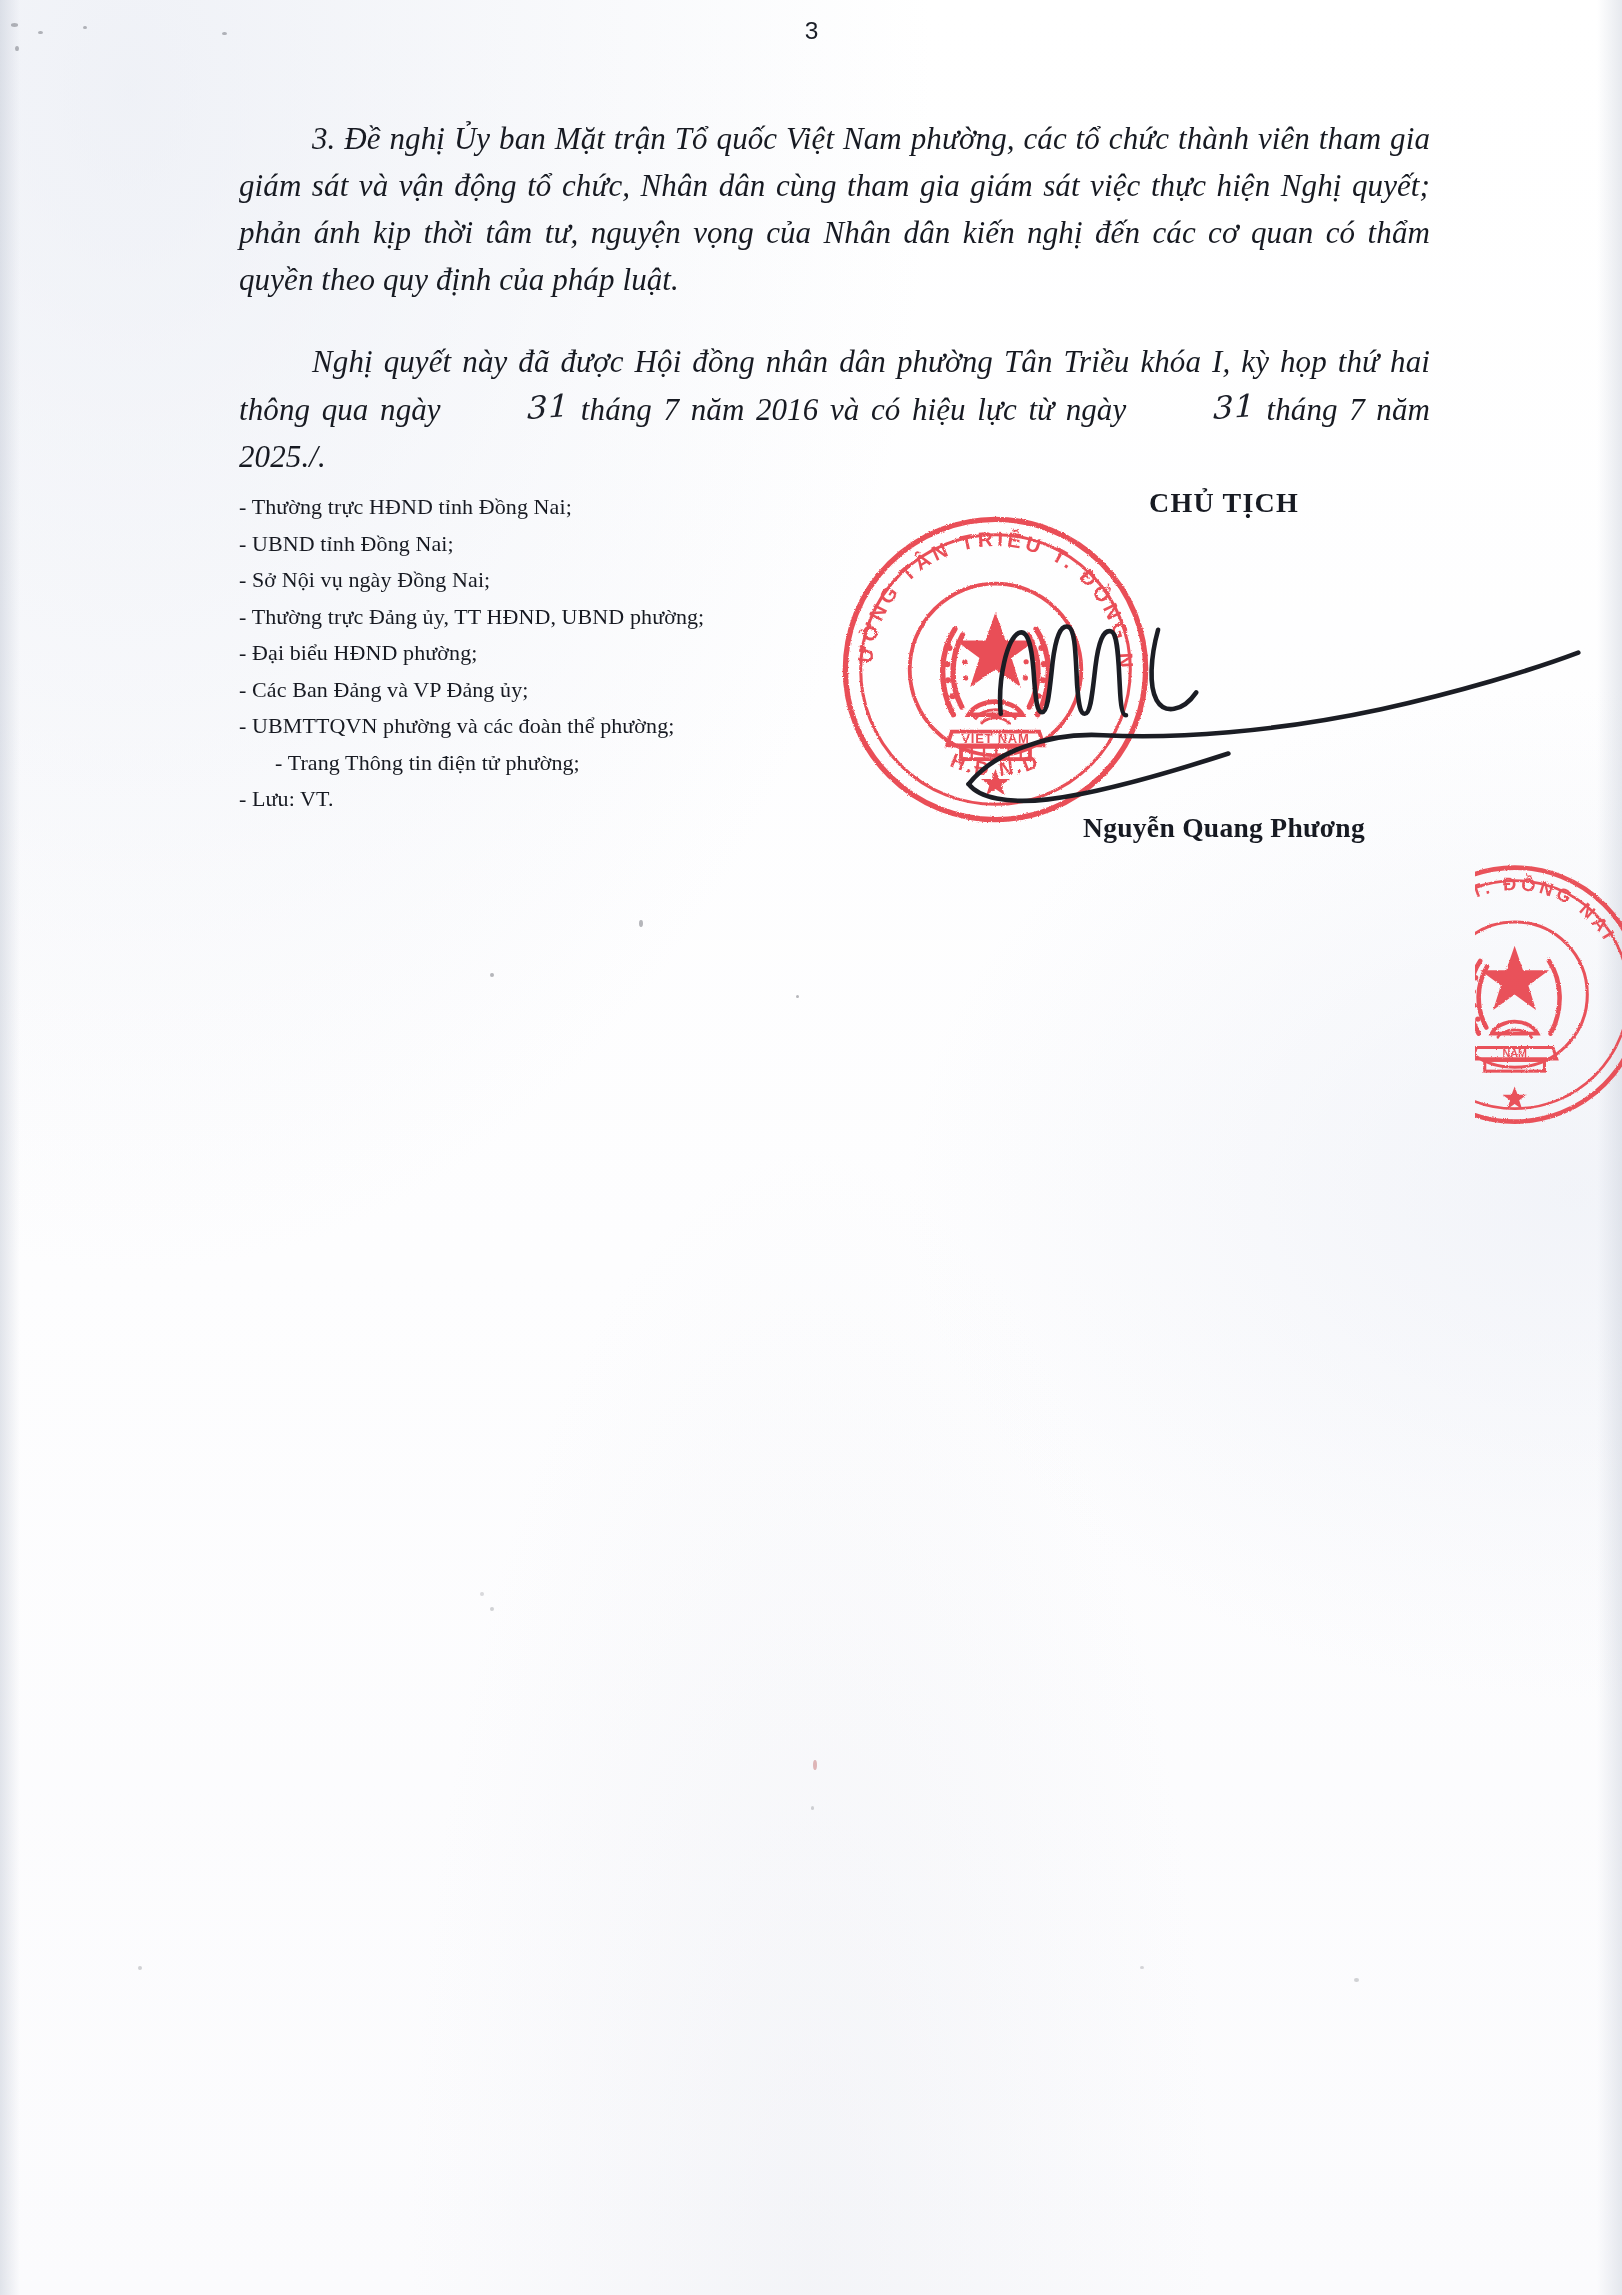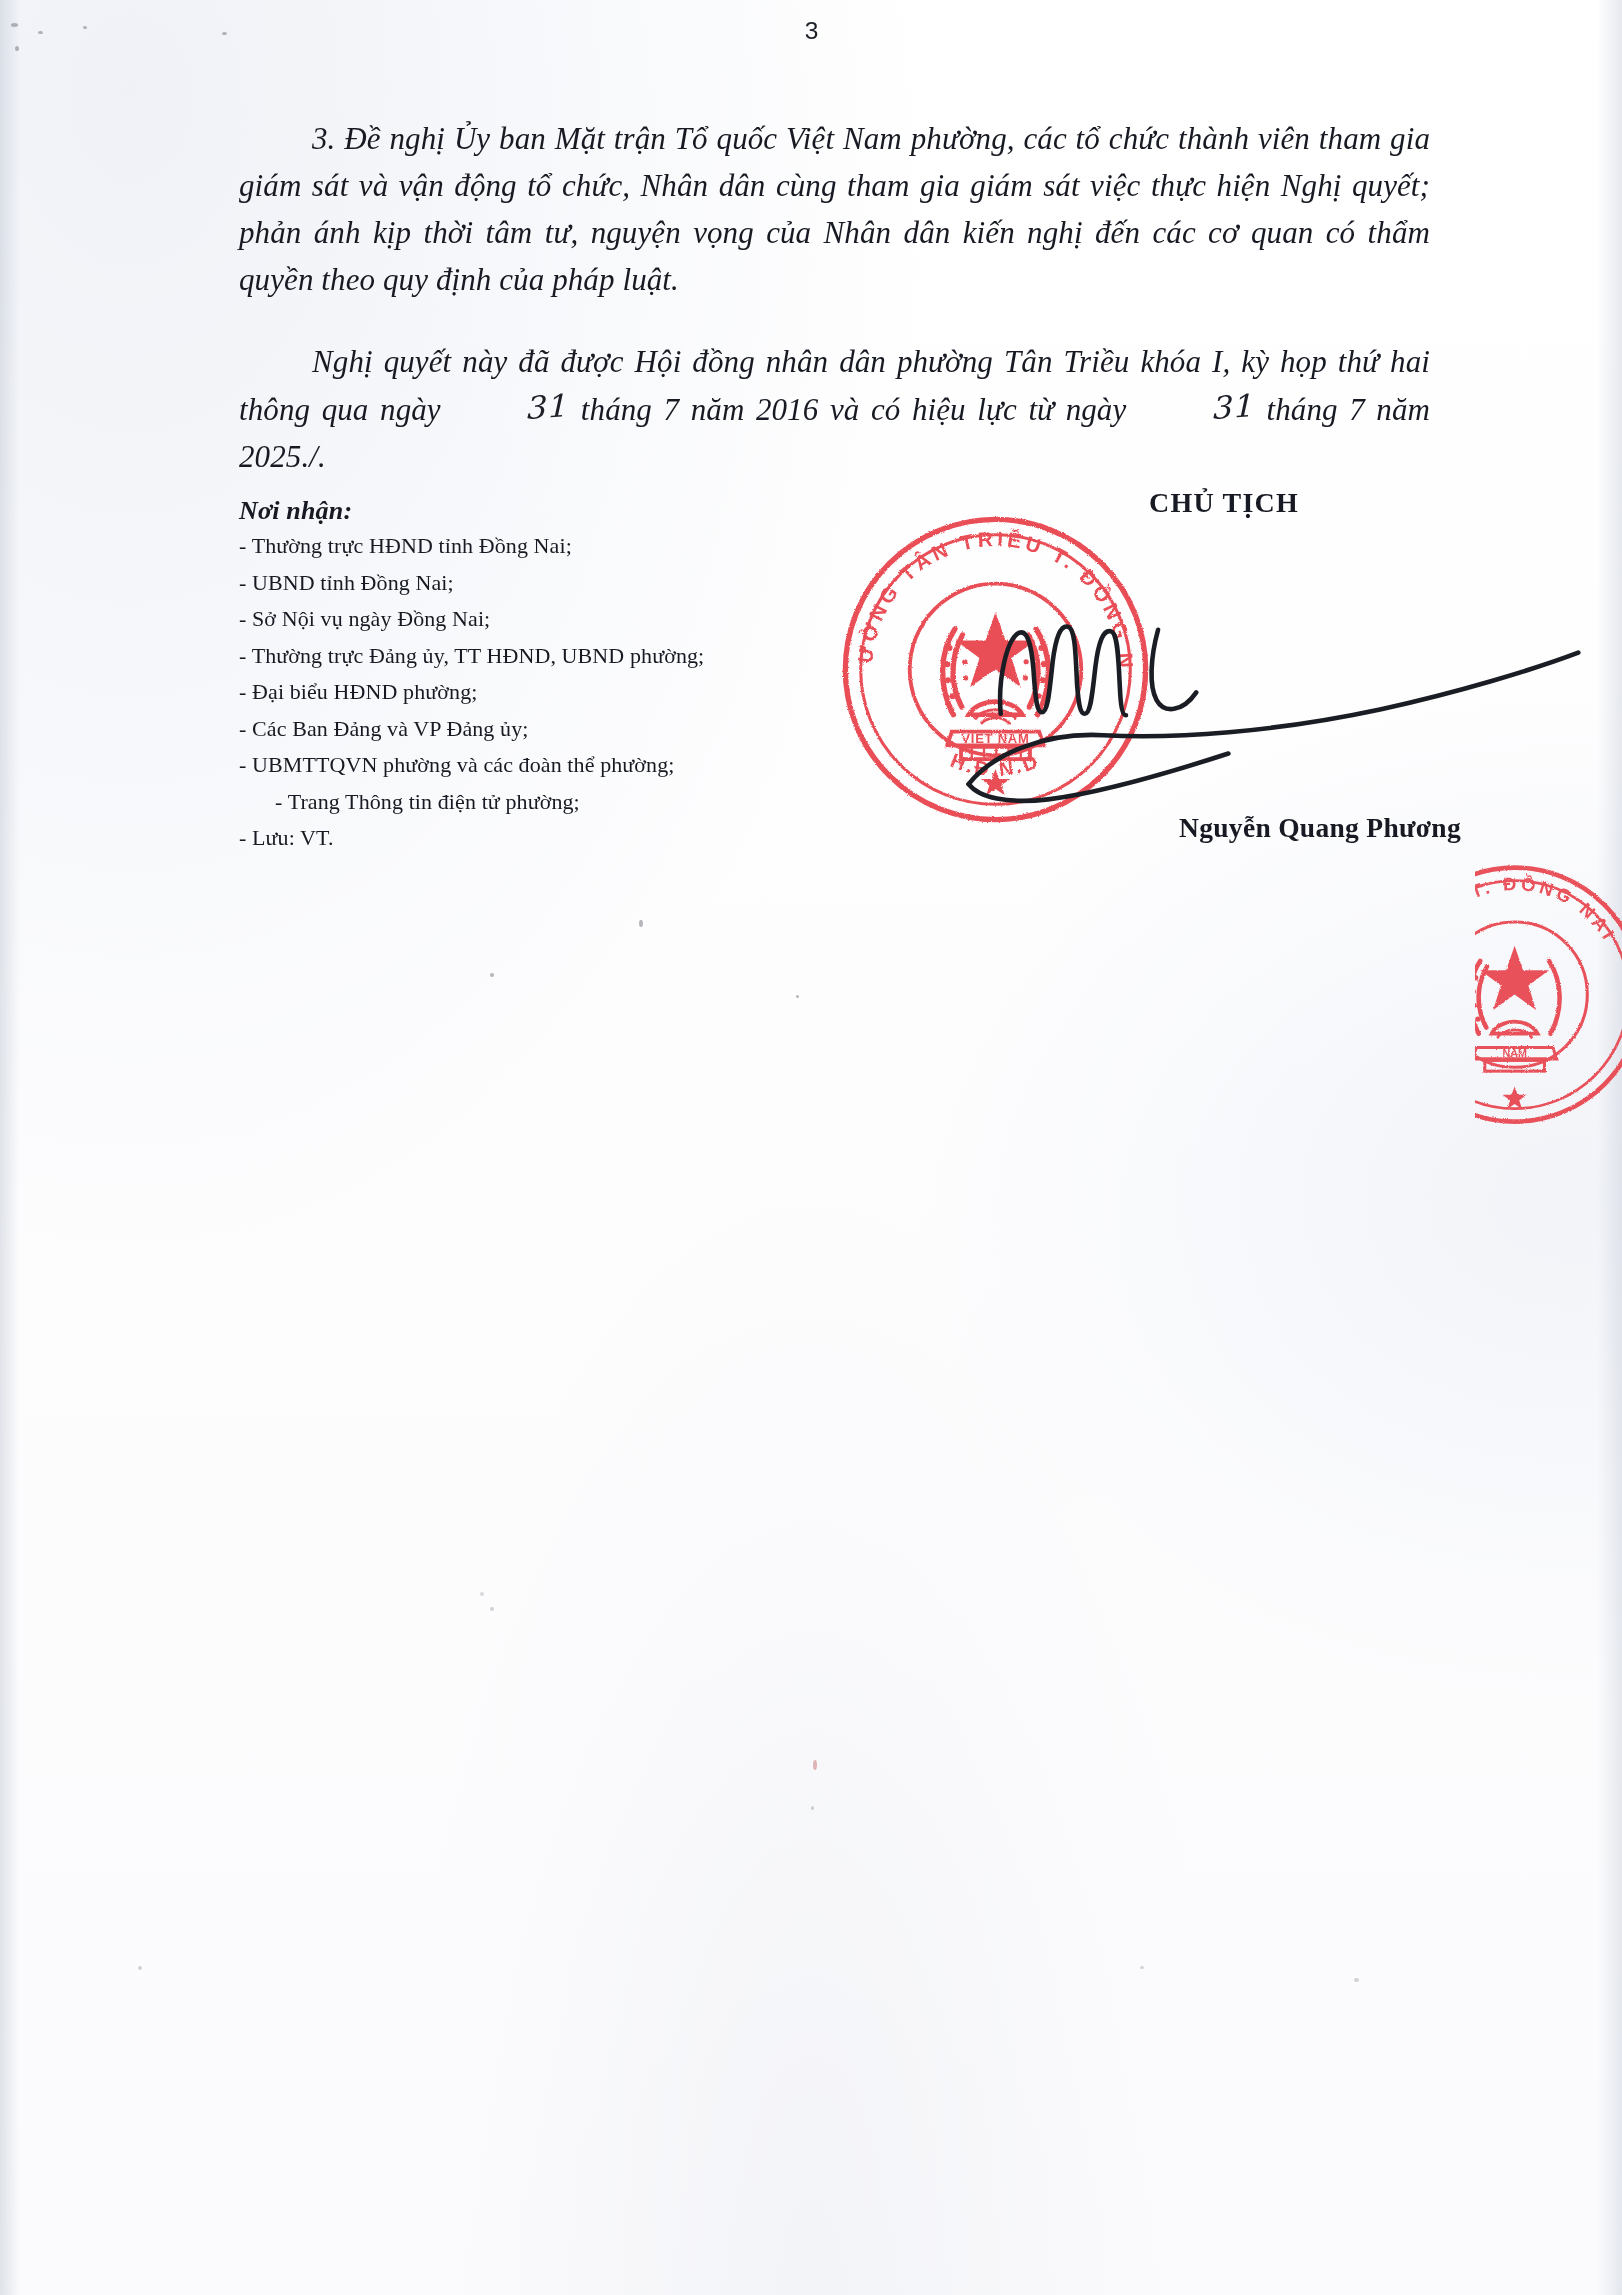--- a/index.html
+++ b/index.html
@@ -119,21 +119,21 @@
     font-size: 28px;
     font-weight: bold;
     letter-spacing: 1.2px;
     margin: 0;
   }
   .sig-name {
     position: absolute;
     left: 0;
     top: 298px;
     width: 474px;
-    text-align: right;
+    text-align: center;
     font-size: 27.5px;
     font-weight: bold;
     letter-spacing: 0.3px;
   }
 
   
   .sig-ink {
     position: absolute;
     left: 953px;
     top: 616px;
@@ -203,21 +203,20 @@
   <div class="page-number">3</div>
 
   <div class="body-text">
     <p class="para">3. Đề nghị Ủy ban Mặt trận Tổ quốc Việt Nam phường, các tổ chức thành viên tham gia giám sát và vận động tổ chức, Nhân dân cùng tham gia giám sát việc thực hiện Nghị quyết; phản ánh kịp thời tâm tư, nguyện vọng của Nhân dân kiến nghị đến các cơ quan có thẩm quyền theo quy định của pháp luật.</p>
     <p class="para p2"><span>Nghị quyết này đã được Hội đồng nhân dân phường Tân Triều khóa I, kỳ họp thứ hai thông qua ngày </span><span class="hand">31</span><span> tháng 7 năm 2016 và có hiệu lực từ ngày </span><span class="hand">31</span><span> tháng 7 năm 2025./.</span></p>
   </div>
 
   <div class="lower">
 
     <div class="recipients">
-      <p class="recipients-title">Nơi nhận:</p>
       <p class="recipient-line">- Thường trực HĐND tỉnh Đồng Nai;</p>
       <p class="recipient-line">- UBND tỉnh Đồng Nai;</p>
       <p class="recipient-line">- Sở Nội vụ ngày Đồng Nai;</p>
       <p class="recipient-line">- Thường trực Đảng ủy, TT HĐND, UBND phường;</p>
       <p class="recipient-line">- Đại biểu HĐND phường;</p>
       <p class="recipient-line">- Các Ban Đảng và VP Đảng ủy;</p>
       <p class="recipient-line">- UBMTTQVN phường và các đoàn thể phường;</p>
       <p class="recipient-line gap-before">- Trang Thông tin điện tử phường;</p>
       <p class="recipient-line">- Lưu: VT.</p>
     </div>

